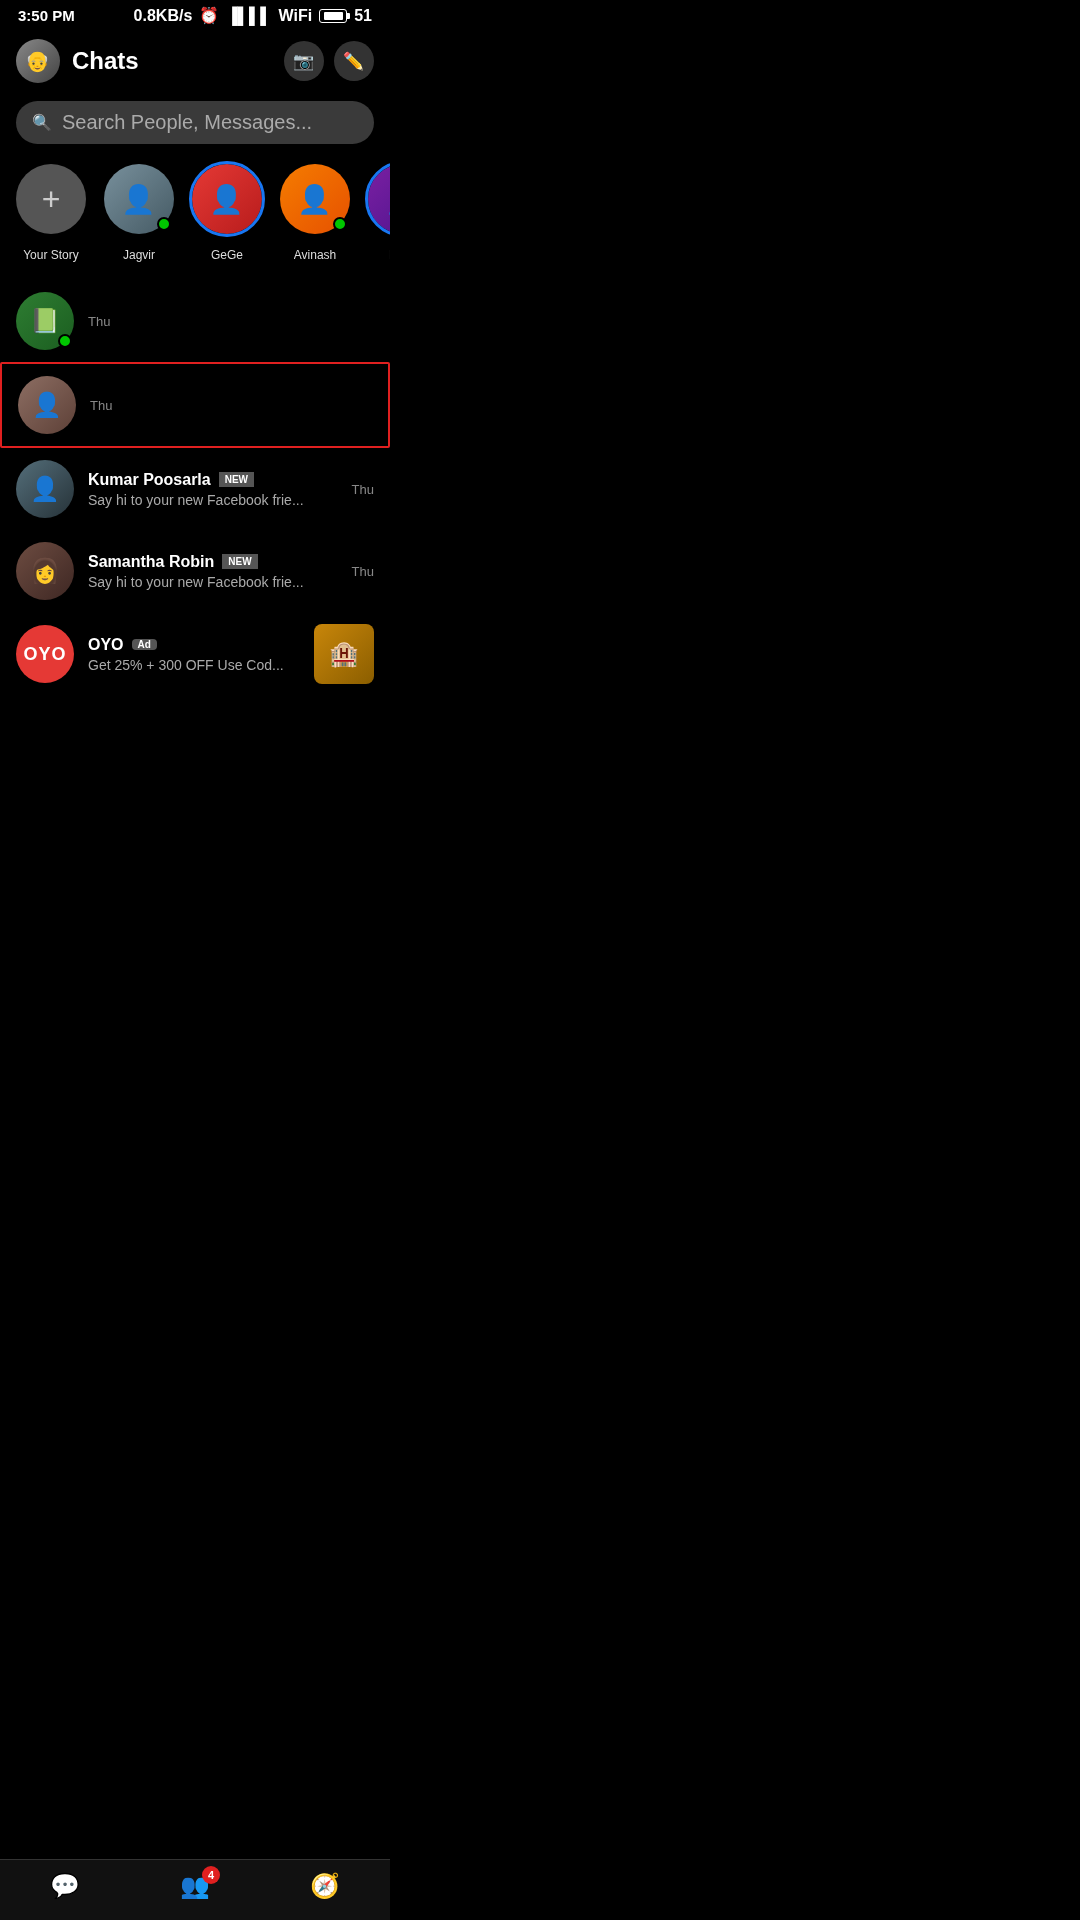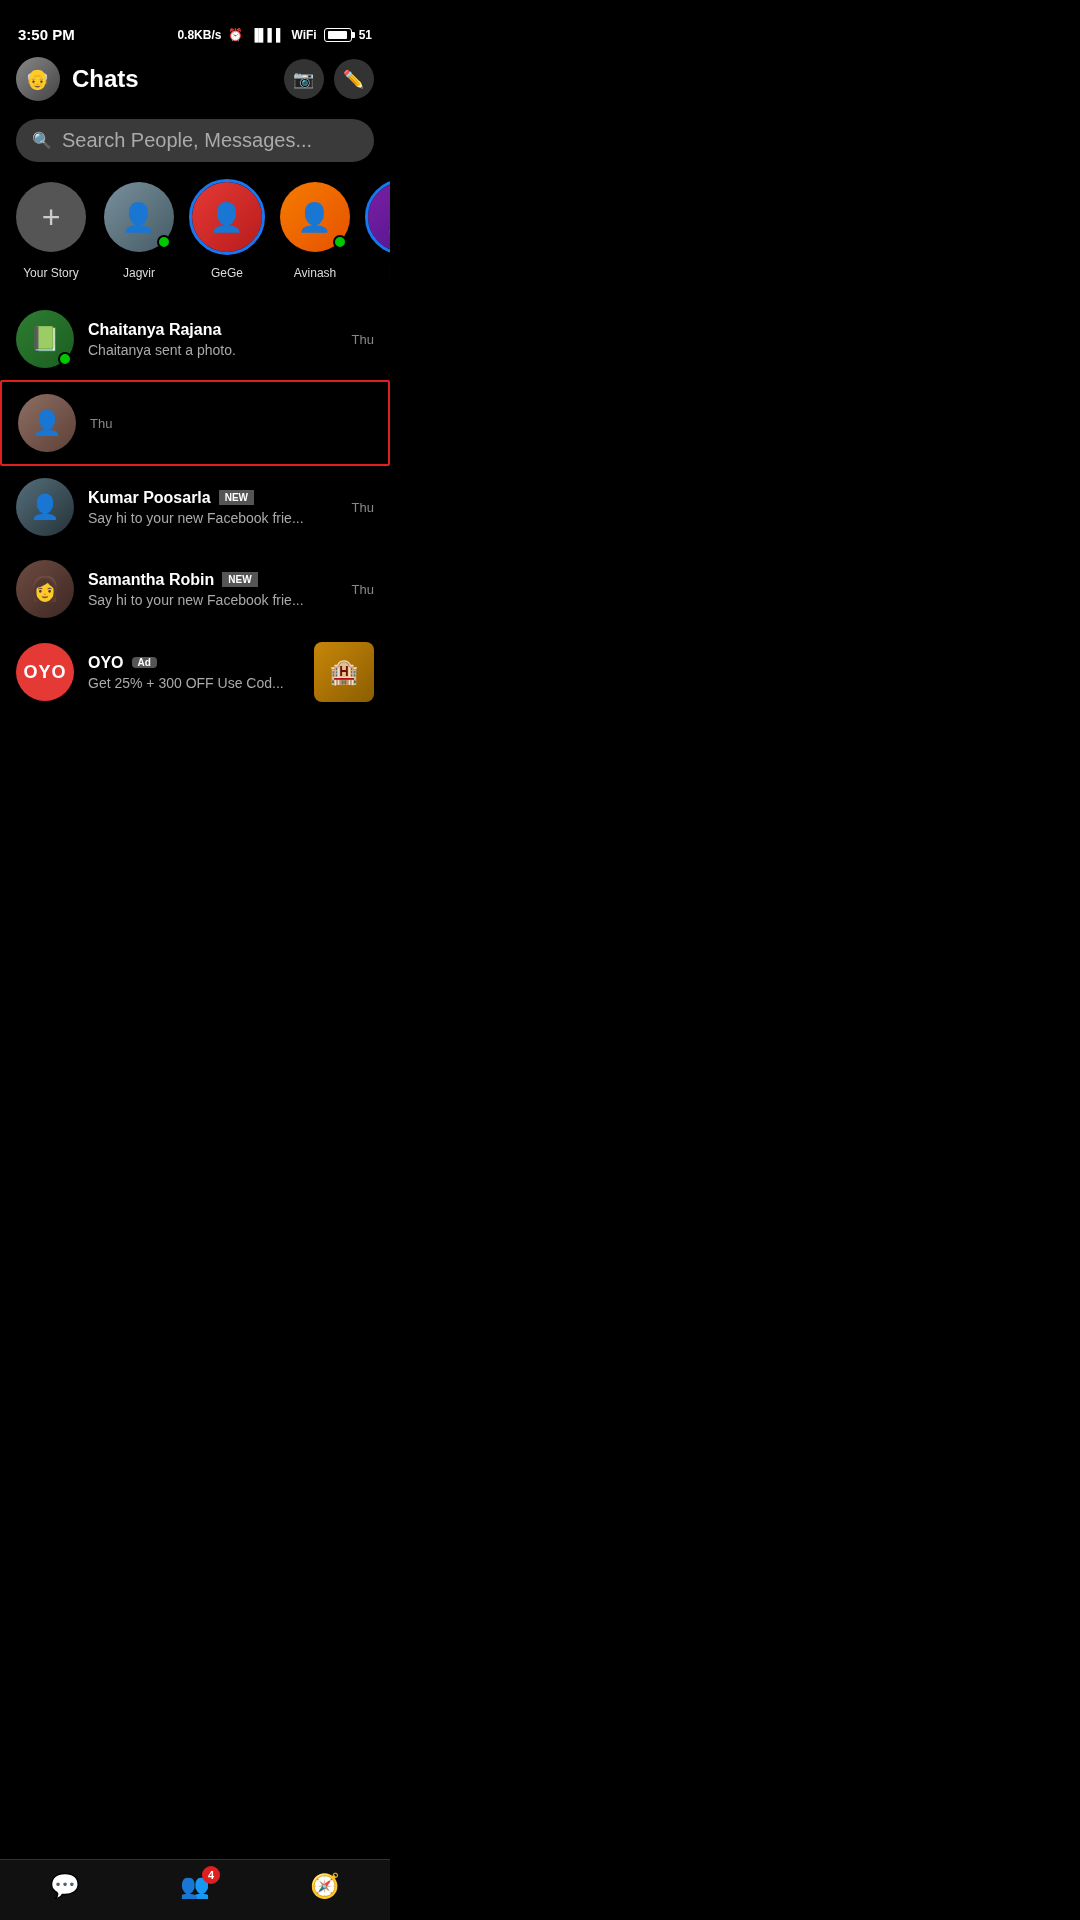--- a/index.html
+++ b/index.html
@@ -11,30 +11,30 @@
       width: 390px;
       min-height: 100vh;
       overflow-x: hidden;
     }
 
     
     .status-bar {
       display: flex;
       justify-content: space-between;
       align-items: center;
-      padding: 26px 18px 6px;
+      padding: 6px 18px 6px;
       font-size: 13px;
       font-weight: 600;
     }
     .status-time { font-size: 15px; font-weight: 700; }
     .status-right {
       display: flex;
       align-items: center;
       gap: 7px;
-      font-size: 12px;
+      font-size: 16px;
     }
     .battery-icon {
       display: inline-flex;
       align-items: center;
       border: 1.5px solid #fff;
       border-radius: 3px;
       padding: 1px 2px;
       position: relative;
       width: 28px;
       height: 14px;
@@ -436,26 +436,20 @@
 
 </div>
 
 <div class="chat-list pb-safe">
 
   <div class="chat-item">
     <div class="chat-avatar-wrap">
       <div class="chat-avatar av-chaitanya">📗</div>
       <div class="chat-online-dot"></div>
     </div>
-    <div class="chat-info">
-      <div class="chat-name-row">
-        <span class="chat-name">Chaitanya Rajana</span>
-      </div>
-      <div class="chat-preview">Chaitanya sent a photo.</div>
-    </div>
     <span class="chat-time">Thu</span>
   </div>
 
   <div class="chat-item selected">
     <div class="chat-avatar-wrap">
       <div class="chat-avatar av-kvramana">👤</div>
     </div>
     <span class="chat-time">Thu</span>
   </div>
 

